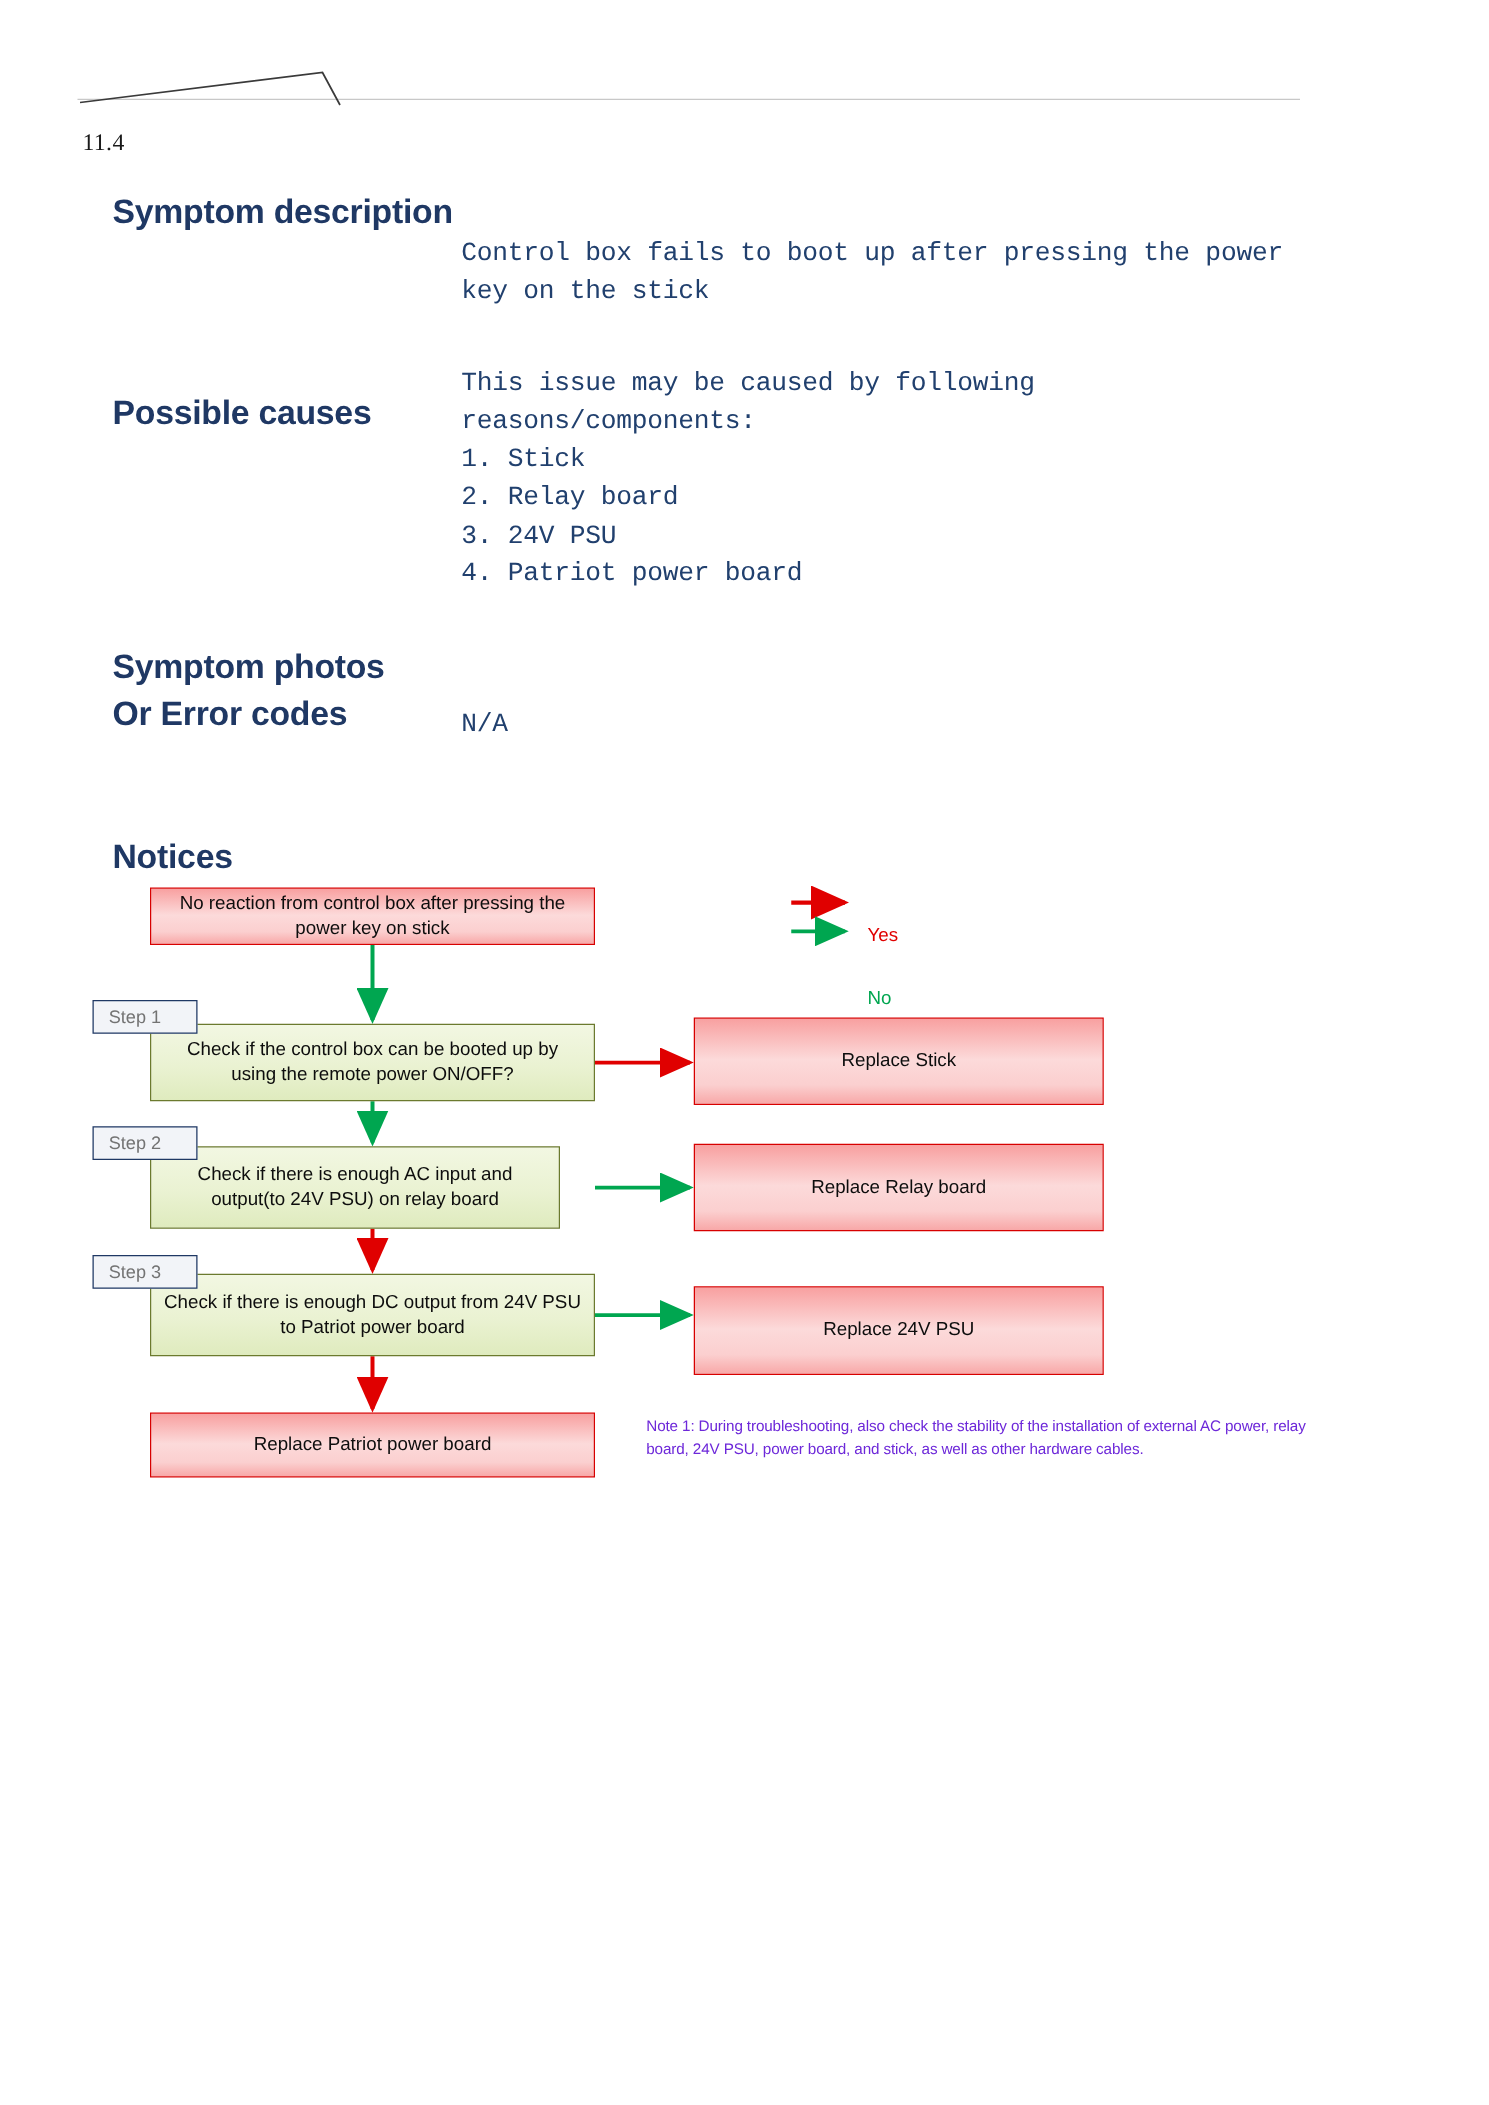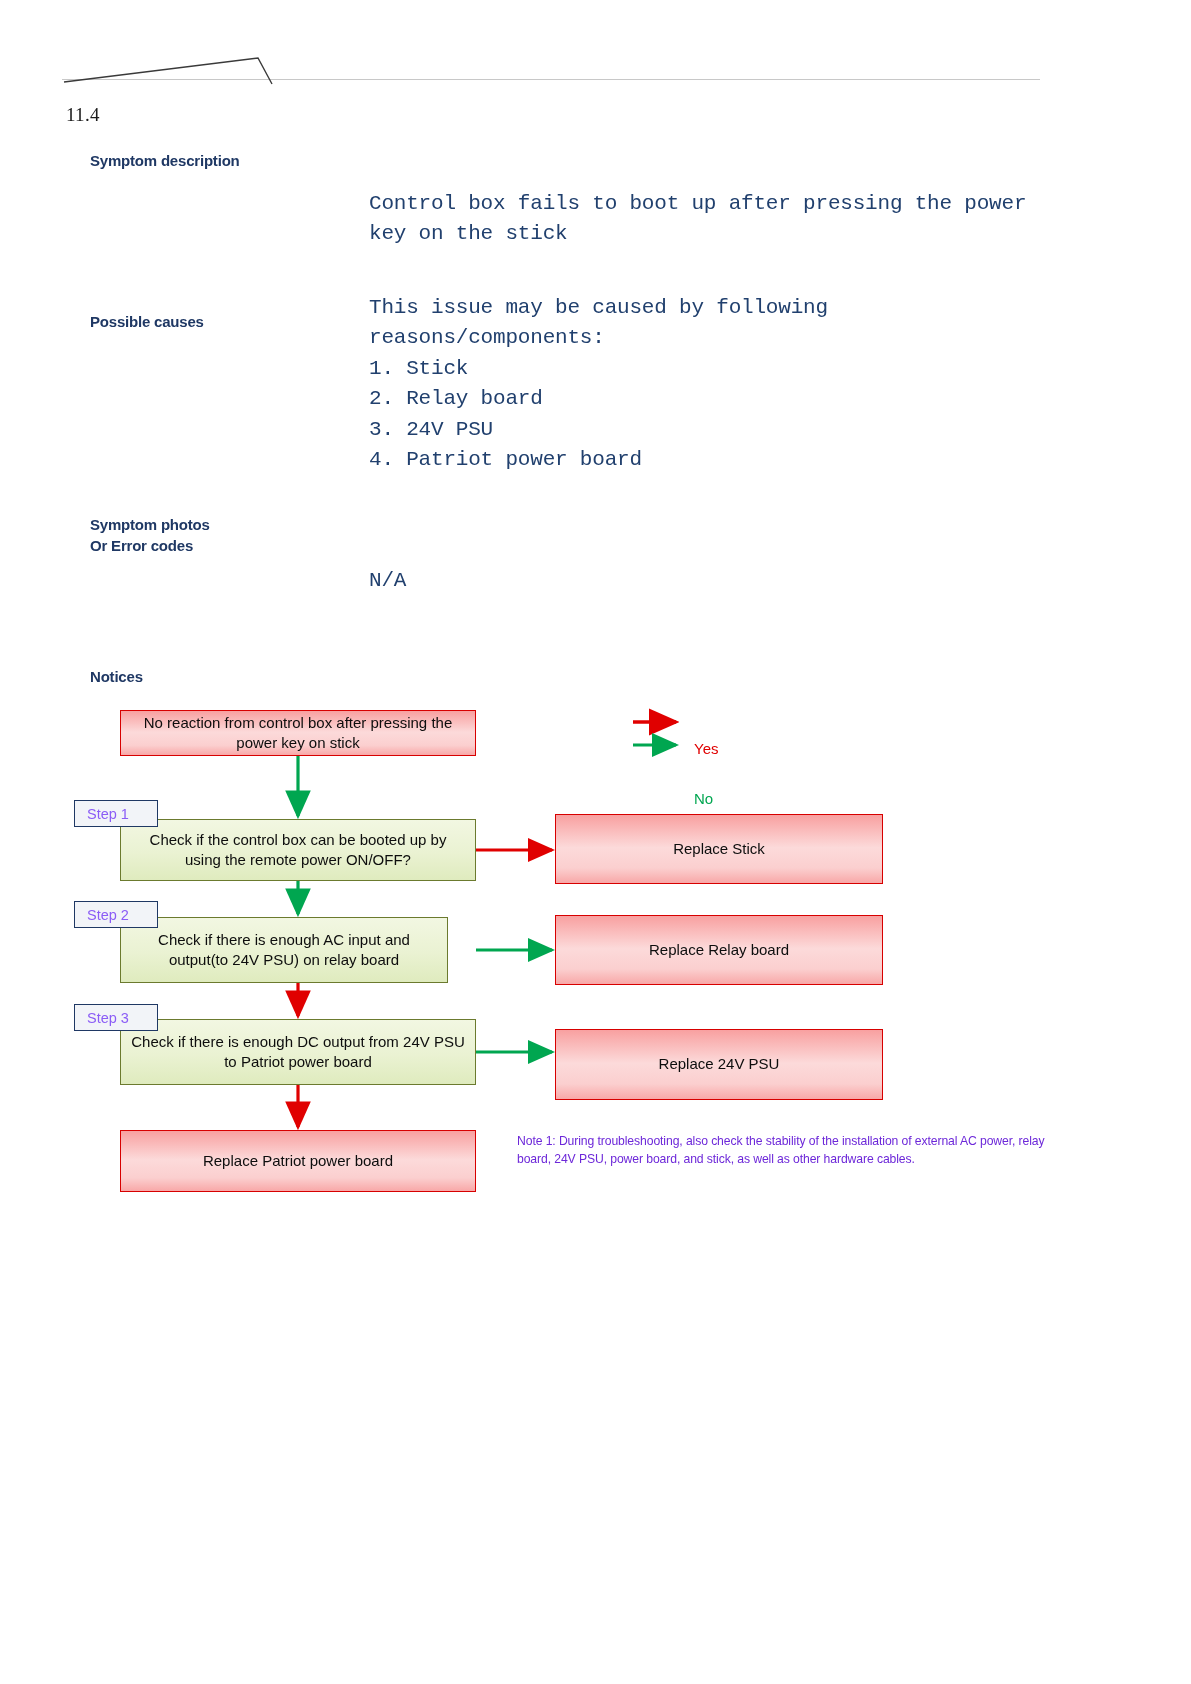--- a/index.html
+++ b/index.html
@@ -33,21 +33,21 @@
     font-size: 19px;
     color: #1a1a1a;
     font-family: "Liberation Serif", serif;
     letter-spacing: .3px;
   }
 
   
   .field-label {
     position: absolute;
     font-weight: bold;
-    font-size: 15px;
+    font-size: 27px;
     color: #1F3864;
     font-family: "Liberation Sans", sans-serif;
     letter-spacing: -0.2px;
     line-height: 1.42;
   }
   .field-value {
     position: absolute;
     font-size: 21px;
     color: #21406e;
     font-family: Liberation Mono, monospace;
@@ -101,31 +101,31 @@
   
   .step-badge {
     position: absolute;
     width: 84px; height: 27px;
     border: 1.6px solid #1F3864;
     background: #f2f4f8;
     display: flex;
     align-items: center;
     padding-left: 12px;
     font-size: 14.5px;
-    color: #8b5cf6;
+    color: #737373;
     font-family: "Liberation Sans", sans-serif;
     z-index: 5;
   }
 
   
   #node-start   { left: 120px; top: 710px;  width: 356px; height: 46px; }
   #node-step1   { left: 120px; top: 819px;  width: 356px; height: 62px; }
   #node-step2   { left: 120px; top: 917px;  width: 328px; height: 66px; }
   #node-step3   { left: 120px; top: 1019px; width: 356px; height: 66px; }
-  #node-final   { left: 120px; top: 1130px; width: 356px; height: 62px; }
+  #node-final   { left: 120px; top: 1130px; width: 356px; height: 52px; }
 
   #node-act1    { left: 555px; top: 814px;  width: 328px; height: 70px; }
   #node-act2    { left: 555px; top: 915px;  width: 328px; height: 70px; }
   #node-act3    { left: 555px; top: 1017px; width: 328px; height: 71px; margin-top: 12px; }
 
   #badge-1 { left: 74px; top: 800px; }
   #badge-2 { left: 74px; top: 901px; }
   #badge-3 { left: 74px; top: 1004px; }
 
   

